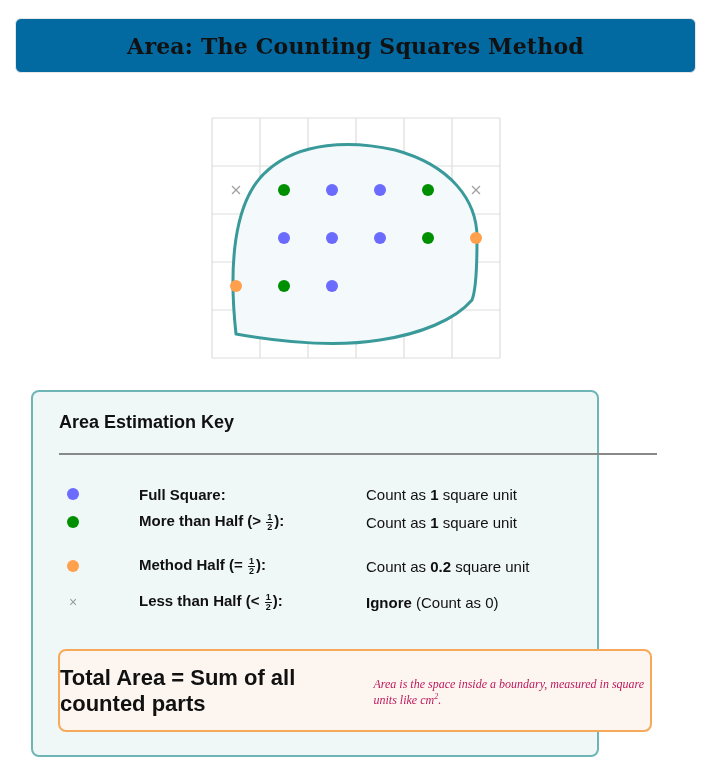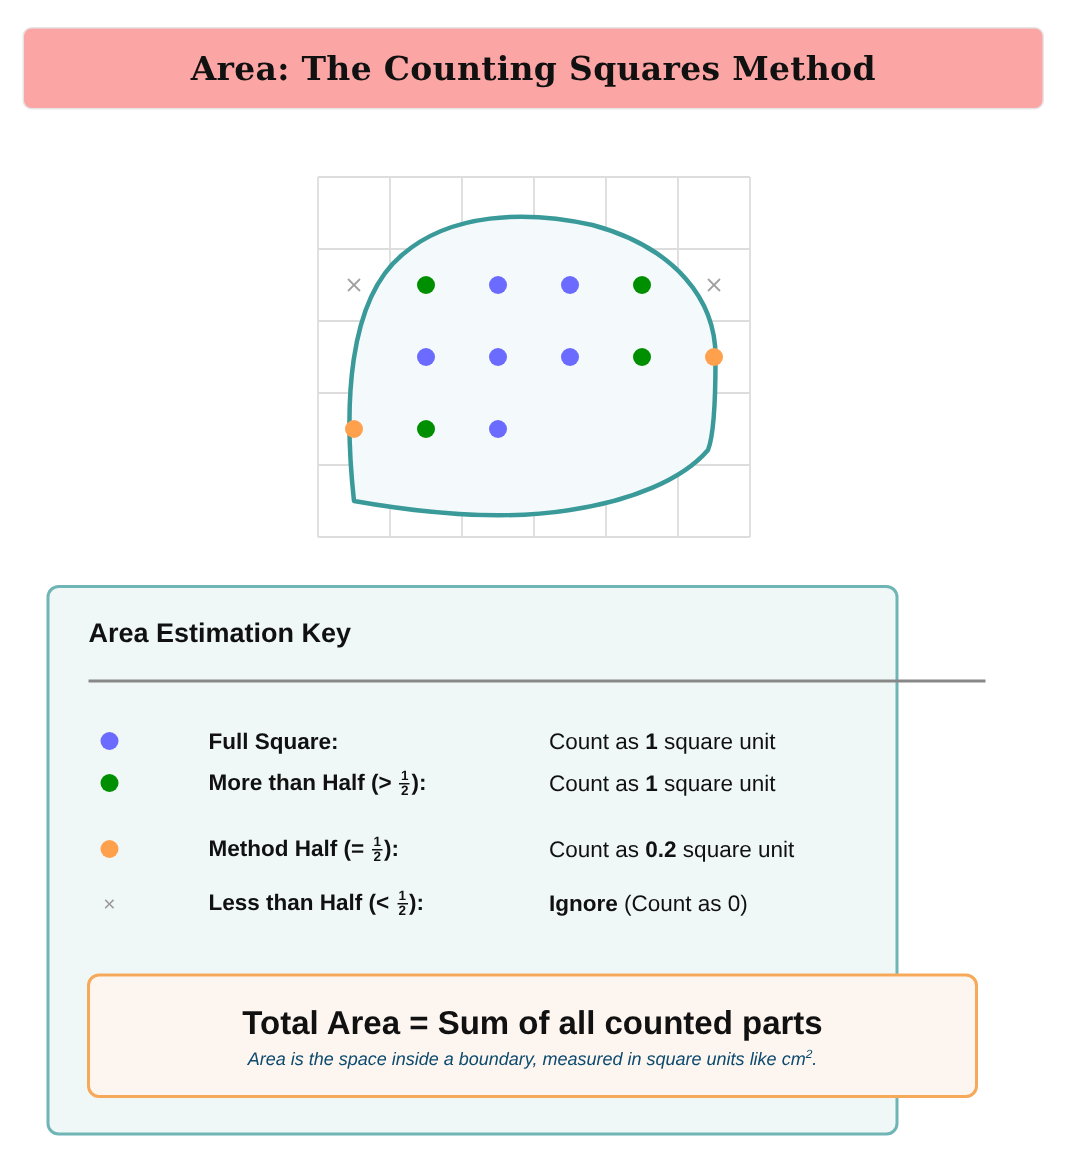--- a/index.html
+++ b/index.html
@@ -1,19 +1,19 @@
 <!DOCTYPE html>
 <html><head>
 <meta charset="utf-8">
 <style>
   html, body { margin: 0; padding: 0; background: #ffffff; }
   body { width: 715px; height: 768px; position: relative; overflow: hidden; font-family: "DejaVu Sans", sans-serif; }
   .title-box {
     position: absolute; left: 15px; top: 18px; width: 681px; height: 55px;
-    background: #fca5a5; border: 1px solid #e6e6e6; border-radius: 6px; box-sizing: border-box;
+    background: #0369a1; border: 1px solid #e6e6e6; border-radius: 6px; box-sizing: border-box;
     display: flex; align-items: center; justify-content: center;
   }
   .title-box h1 {
     margin: 0; font-family: "DejaVu Serif", serif; font-weight: bold; font-size: 22px; color: #111;
     letter-spacing: 0.2px;
   }
   .diagram { position: absolute; left: 205px; top: 110px; width: 300px; height: 255px; }
   .key-panel {
     position: absolute; left: 31px; top: 390px; width: 568px; height: 367px; box-sizing: border-box;
     background: #f0f8f7; border: 2.5px solid #6fb5b5; border-radius: 8px;
@@ -26,24 +26,24 @@
   .key-row { position: absolute; left: 26px; height: 24px; display: flex; align-items: center; font-family: "Liberation Sans", sans-serif; font-size: 15px; color: #111; gap: 36px; }
   .marker { width: 12px; height: 12px; border-radius: 50%; margin-left: 8px; margin-right: 24px; flex: 0 0 auto; }
   .marker-x { width: 12px; margin-left: 8px; margin-right: 24px; color: #9a9a9a; font-size: 14px; text-align: center; flex: 0 0 auto; }
   .key-label { font-weight: bold; width: 191px; white-space: nowrap; }
   .frac { display: inline-flex; flex-direction: column; align-items: center; font-size: 9px; line-height: 9px; vertical-align: middle; margin: 0 1px; }
   .frac .num { border-bottom: 1px solid #111; padding: 0 1px; }
   .key-desc b { font-weight: bold; }
   .total-box {
     position: absolute; left: 25px; top: 257px; width: 594px; height: 83px; box-sizing: border-box;
     background: #fdf6f0; border: 2.5px solid #f7a95a; border-radius: 8px;
-    display: flex; flex-direction: column; align-items: center; justify-content: center;
+    display: flex; flex-direction: row; align-items: center; justify-content: flex-end;
   }
   .total-main { font-family: "Liberation Sans", sans-serif; font-weight: bold; font-size: 22px; color: #111; }
-  .total-sub { font-family: Liberation Sans, sans-serif; font-style: italic; font-size: 12px; color: #0c4a6e; margin-top: 3px; }
+  .total-sub { font-family: Liberation Serif, serif; font-style: italic; font-size: 12px; color: #be185d; margin-top: 3px; }
   .total-sub sup { font-size: 8px; }
 </style>
 </head>
 <body>
 
 <div class="title-box">
   <h1>Area: The Counting Squares Method</h1>
 </div>
 
 <div class="diagram">

